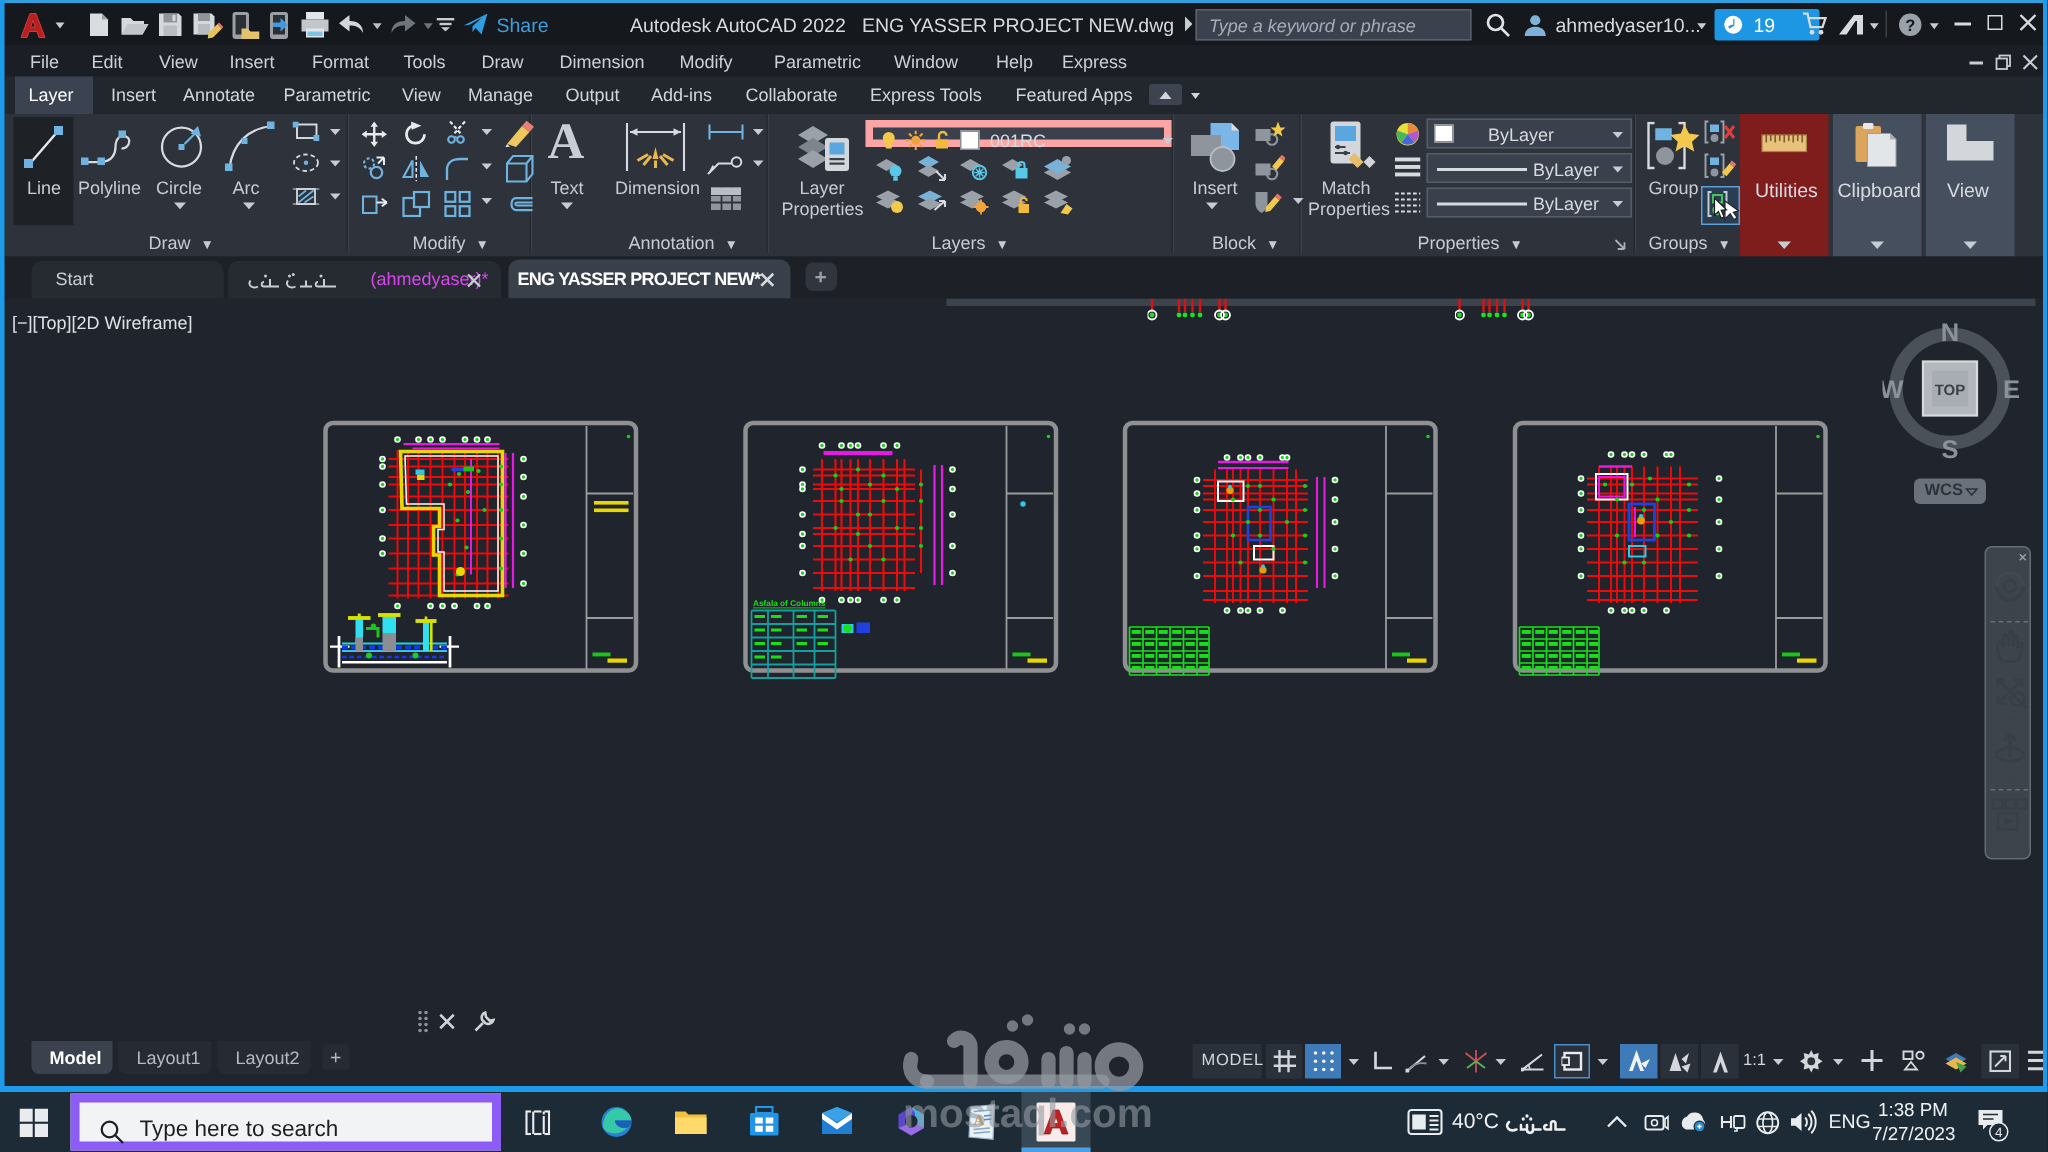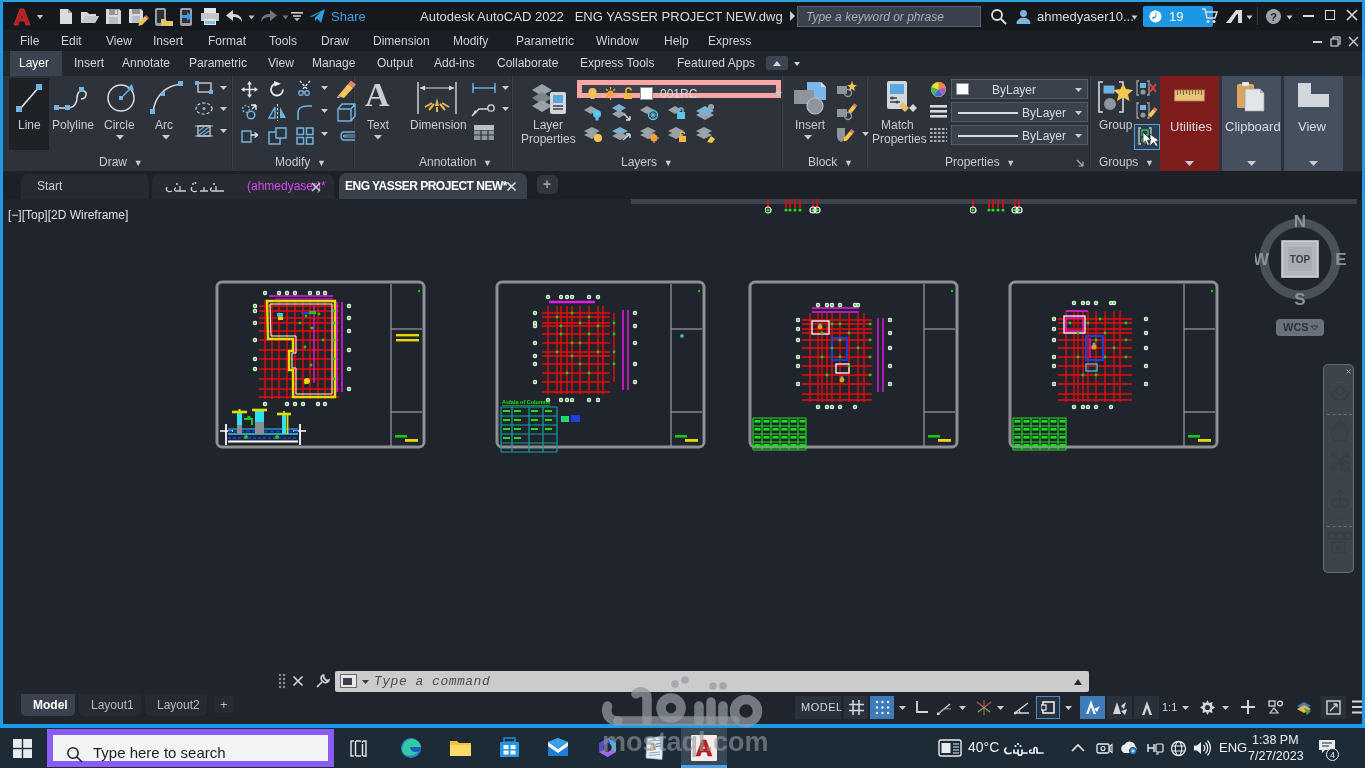--- a/index.html
+++ b/index.html
@@ -1294,32 +1294,20 @@
           <circle cx="3" cy="15" r="1.2"></circle>
           <circle cx="7" cy="15" r="1.2"></circle>
         </g>
     </svg>
     <svg class="abs" style="left:289px;top:476px" width="12" height="12" viewBox="0 0 12 12">
         <path d="M1.5 1.5 L10.5 10.5 M10.5 1.5 L1.5 10.5" stroke="#d0d4d9" stroke-width="1.7"></path>
       </svg>
     <svg class="abs" style="left:311px;top:474px" width="17" height="17" viewBox="0 0 17 17">
       <path d="M3 14 L8 9 M9.5 2 C7.5 2.5 6.5 5 7.5 7 L9.8 9.3 C12 10.3 14.5 9 15 7 L12.5 7.5 L10 5 Z" fill="none" stroke="#cfd3d8" stroke-width="1.7"></path>
     </svg>
-    <div class="abs" style="left:332px;top:472px;width:754px;height:21px;background:#cbcbcb;border-radius:2px">
-      <div class="abs" style="left:5px;top:3px;width:17px;height:14px;background:#e8e8e8;border:1px solid #6a6a6a">
-        <div class="abs" style="left:2px;top:3px;width:9px;height:7px;background:#3a414c"></div>
-      </div>
-      <svg class="abs" style="left:26px;top:8px" width="9" height="6">
-          <path d="M1 1 L8 1 L4.5 5 Z" fill="#3a3a3a"></path>
-        </svg>
-      <div class="abs" style="left:39px;top:3px;font-size:13px;font-style:italic;color:#4e4e4e;font-family:'Liberation Mono',monospace;letter-spacing:0.5px">Type a command</div>
-      <svg class="abs" style="left:738px;top:7px" width="10" height="8">
-          <path d="M1 7 L9 7 L5 1 Z" fill="#2a2a2a"></path>
-        </svg>
-    </div>
 
     <div class="abs" style="left:18px;top:495px;width:54px;height:22px;background:#3b424d;border-radius:0 0 5px 5px"></div>
     <div class="abs" style="left:30px;top:499px;font-size:12px;font-weight:bold;color:#ffffff">Model</div>
     <div class="abs" style="left:76px;top:495px;width:62px;height:22px;background:#262b33;border-radius:0 0 5px 5px"></div>
     <div class="abs" style="left:88px;top:499px;font-size:12px;color:#b4bac2">Layout1</div>
     <div class="abs" style="left:142px;top:495px;width:62px;height:22px;background:#262b33;border-radius:0 0 5px 5px"></div>
     <div class="abs" style="left:154px;top:499px;font-size:12px;color:#b4bac2">Layout2</div>
     <div class="abs" style="left:212px;top:497px;width:18px;height:17px;background:#262b33;border-radius:3px"></div>
     <div class="abs" style="left:217px;top:498px;font-size:13px;color:#b4bac2">+</div>
 

